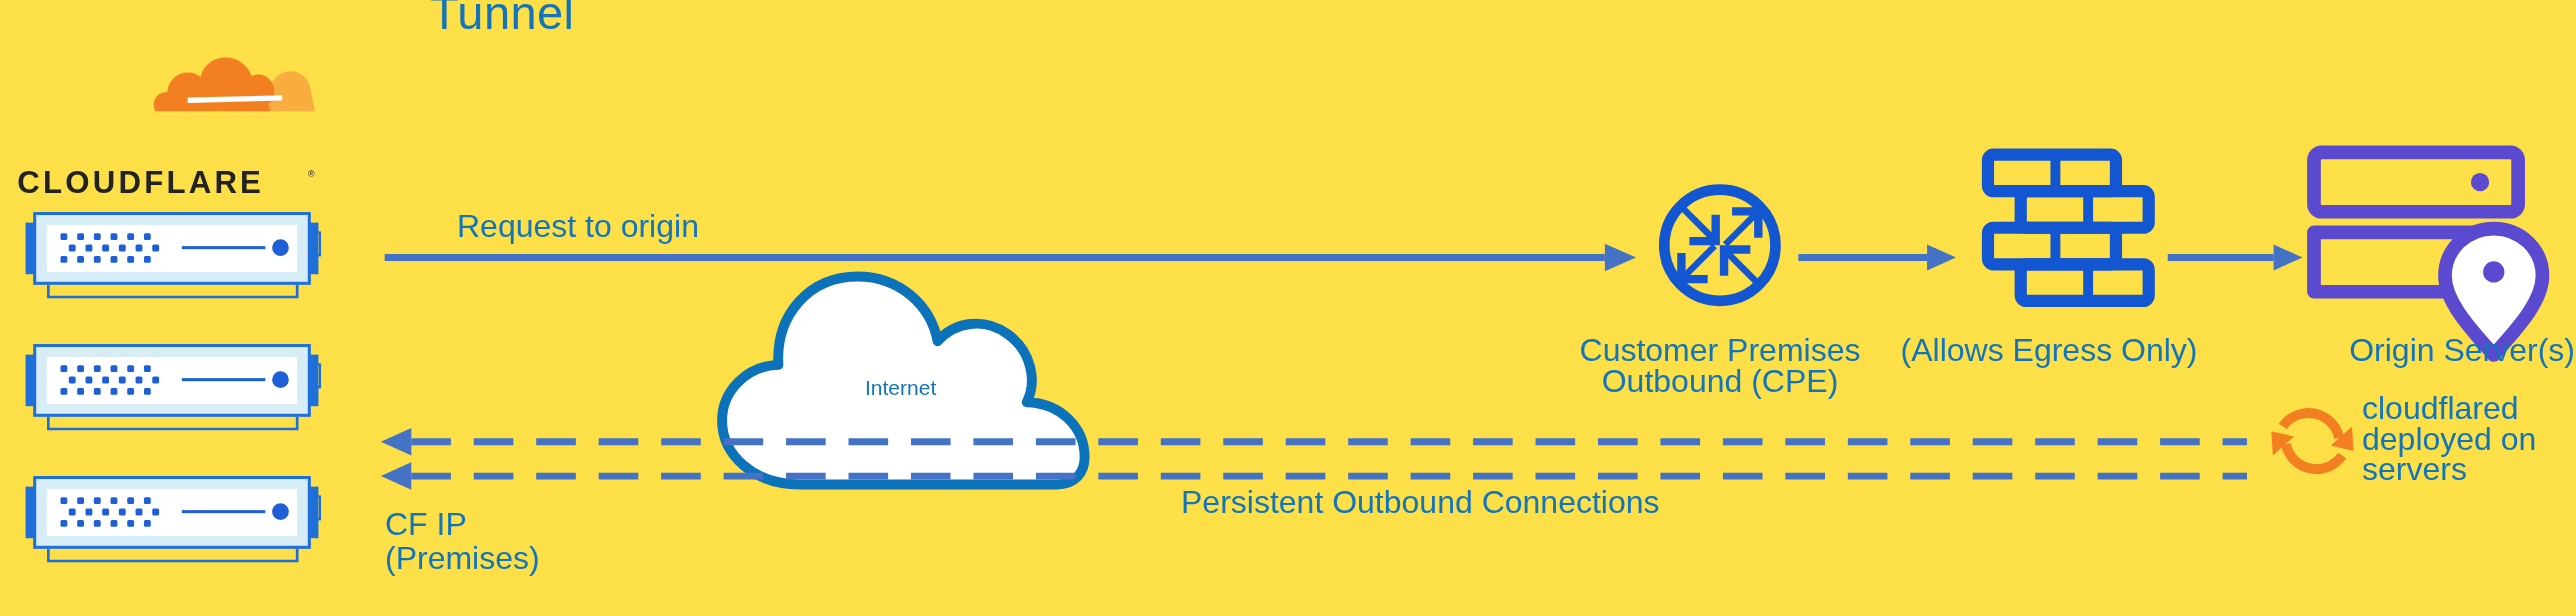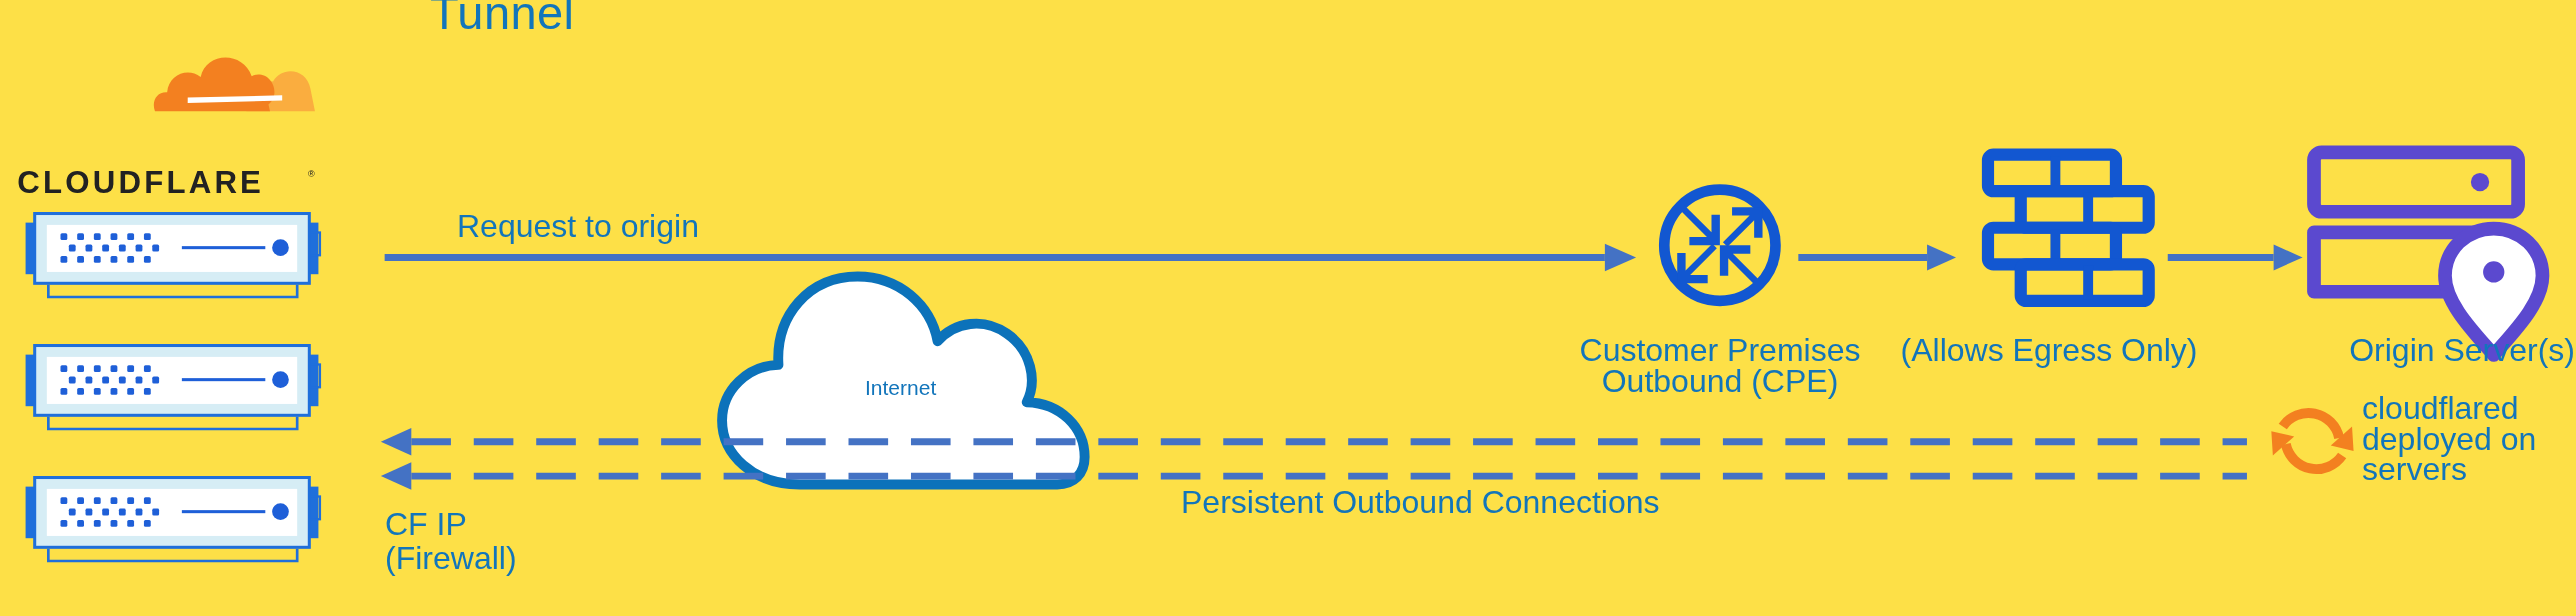--- a/index.html
+++ b/index.html
@@ -334,19 +334,19 @@
   <div class="abs label" id="label-origin-server">Origin Server(s)</div>
 
   <div class="abs label" id="label-cloudflared">
     <div>cloudflared</div>
     <div>deployed on</div>
     <div>servers</div>
   </div>
 
   <div class="abs label" id="label-cf-ip">
     <div>CF IP</div>
-    <div>(Firewall)</div>
+    <div>(Premises)</div>
   </div>
 
   <div class="abs label" id="label-persistent">Persistent Outbound Connections</div>
 
 </div>
 
 
 </body></html>

